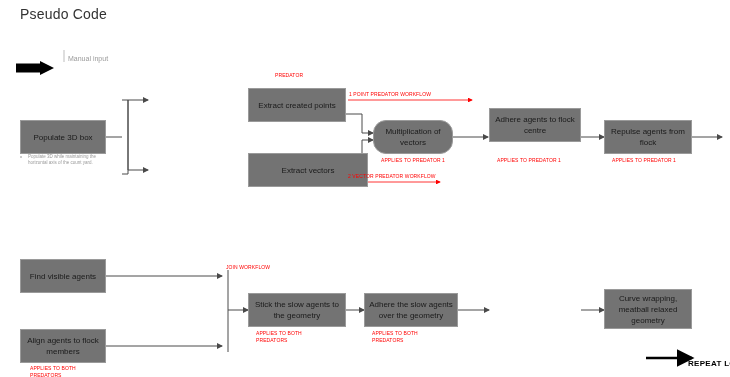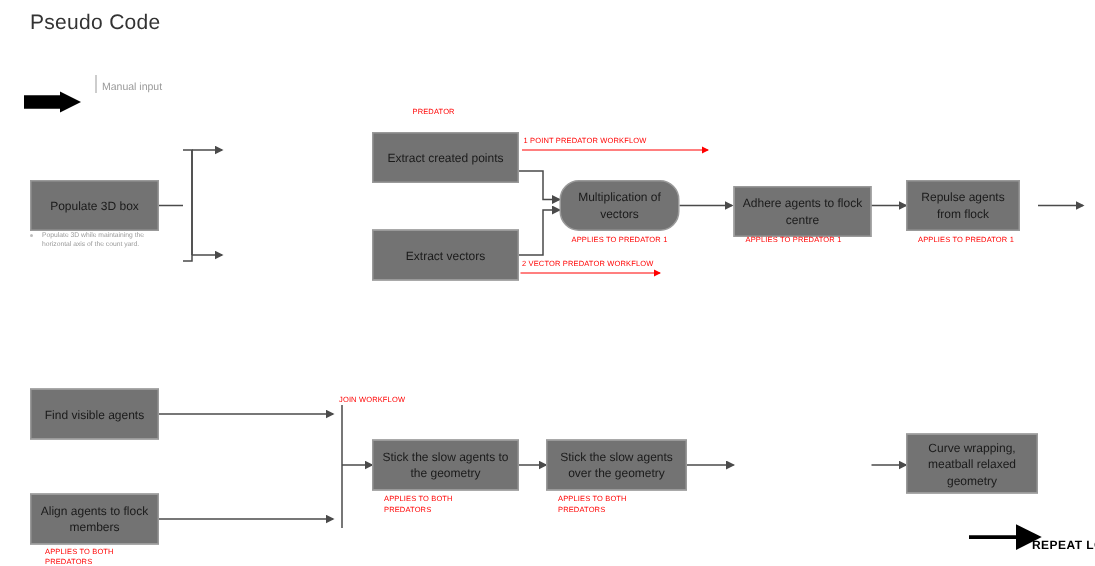--- a/index.html
+++ b/index.html
@@ -152,50 +152,50 @@
   <div class="dot" style="left:20px; top:156px;"></div>
 
   <div class="box" style="left:20px; top:120px; width:86px; height:34px;">
     <span>Populate 3D box</span>
   </div>
 
   <div class="box" style="left:248px; top:88px; width:98px; height:34px;">
     <span>Extract created points</span>
   </div>
 
-  <div class="box" style="left:248px; top:153px; width:98px; height:34px;">
+  <div class="box" style="left:248px; top:153px; width:120px; height:34px;">
     <span>Extract vectors</span>
   </div>
 
   <div class="box" style="left:373px; top:120px; width:80px; height:34px;border-radius:13px;">
     <span>Multiplication of vectors</span>
   </div>
 
-  <div class="box" style="left:489px; top:124px; width:92px; height:34px;">
+  <div class="box" style="left:489px; top:108px; width:92px; height:34px;">
     <span>Adhere agents to flock centre</span>
   </div>
 
-  <div class="box" style="left:604px; top:120px; width:76px; height:34px;">
+  <div class="box" style="left:604px; top:120px; width:88px; height:34px;">
     <span>Repulse agents from flock</span>
   </div>
 
   <div class="box" style="left:20px; top:259px; width:86px; height:34px;">
     <span>Find visible agents</span>
   </div>
 
   <div class="box" style="left:248px; top:293px; width:98px; height:34px;">
     <span>Stick the slow agents to the geometry</span>
   </div>
 
   <div class="box" style="left:20px; top:329px; width:86px; height:34px;">
     <span>Align agents to flock members</span>
   </div>
 
   <div class="box" style="left:364px; top:293px; width:94px; height:34px;">
-    <span>Stick the slow agents over the geometry</span>
+    <span>Adhere the slow agents over the geometry</span>
   </div>
 
 
   <div class="box" style="left:604px; top:289px; width:88px; height:40px;">
     <span>Curve wrapping, meatball relaxed geometry</span>
   </div>
 
   <div class="lbl-gray" style="left:68px; top:54px;">Manual input</div>
 
   <div class="lbl-note" style="left:28px; top:154px;">Populate 3D while maintaining the horizontal axis of the count yard.</div>

